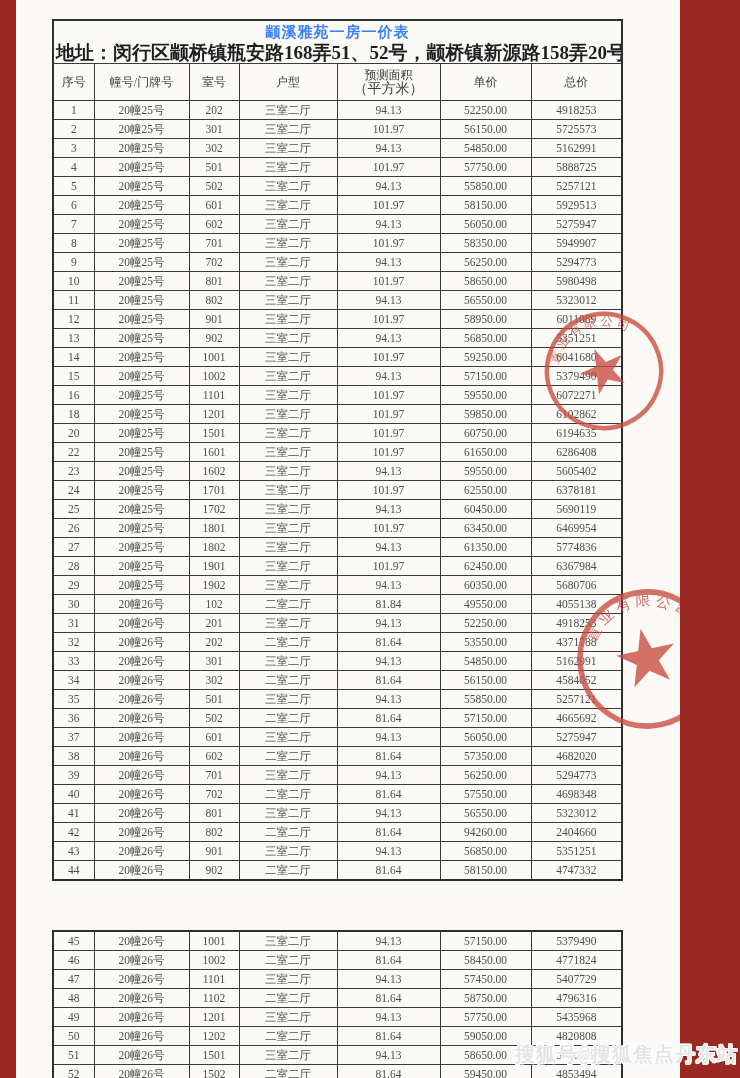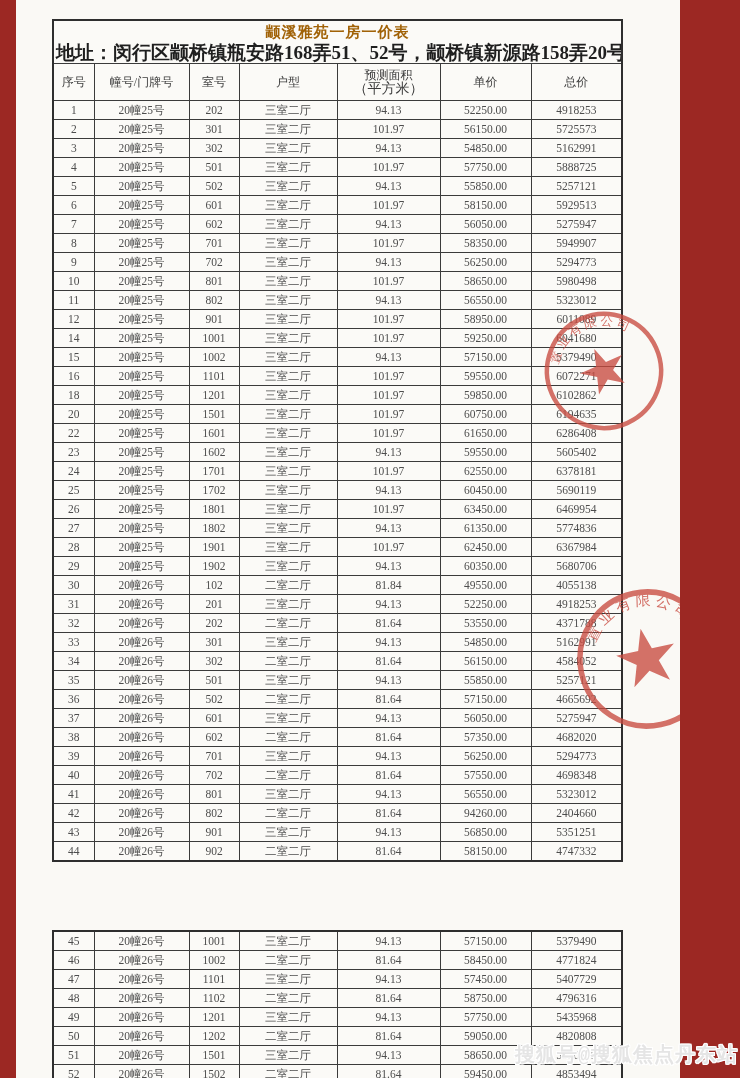--- a/index.html
+++ b/index.html
@@ -24,21 +24,21 @@
     text-align:center;vertical-align:middle;
     font-size:11.5px;color:#4d4d4d;
     padding:0;overflow:hidden;white-space:nowrap;
   }
   .price-table{border:2px solid #2e2e2e;}
   .col-serial{width:41px;} .col-building{width:95px;} .col-room{width:50px;}
   .col-layout{width:98px;} .col-area{width:103px;} .col-unit{width:91px;}
   .col-total{width:91px;}
   .title-cell{padding:3px 4px 2px 4px;}
   .doc-title{
-    font-size:15px;font-weight:bold;color:#a16207;text-align:center;
+    font-size:15px;font-weight:bold;color:#3b82f6;text-align:center;
     line-height:22px;letter-spacing:1px;
   }
   .doc-address{
     font-size:19px;font-weight:bold;color:#1f1f1f;text-align:left;
     line-height:20px;padding:0 2px;
   }
   .head-row th{
     height:36px;font-size:12px;font-weight:normal;color:#3c3c3c;line-height:14px;margin-top:16px;
   }
   .head-sub{display:block;font-size:14px;}
@@ -194,20 +194,29 @@
         <tr>
           <td>12</td>
           <td>20幢25号</td>
           <td>901</td>
           <td>三室二厅</td>
           <td>101.97</td>
           <td>58950.00</td>
           <td>6011089</td>
         </tr>
         <tr>
+          <td>13</td>
+          <td>20幢25号</td>
+          <td>902</td>
+          <td>三室二厅</td>
+          <td>94.13</td>
+          <td>56850.00</td>
+          <td>5351251</td>
+        </tr>
+        <tr>
           <td>14</td>
           <td>20幢25号</td>
           <td>1001</td>
           <td>三室二厅</td>
           <td>101.97</td>
           <td>59250.00</td>
           <td>6041680</td>
         </tr>
         <tr>
           <td>15</td>

